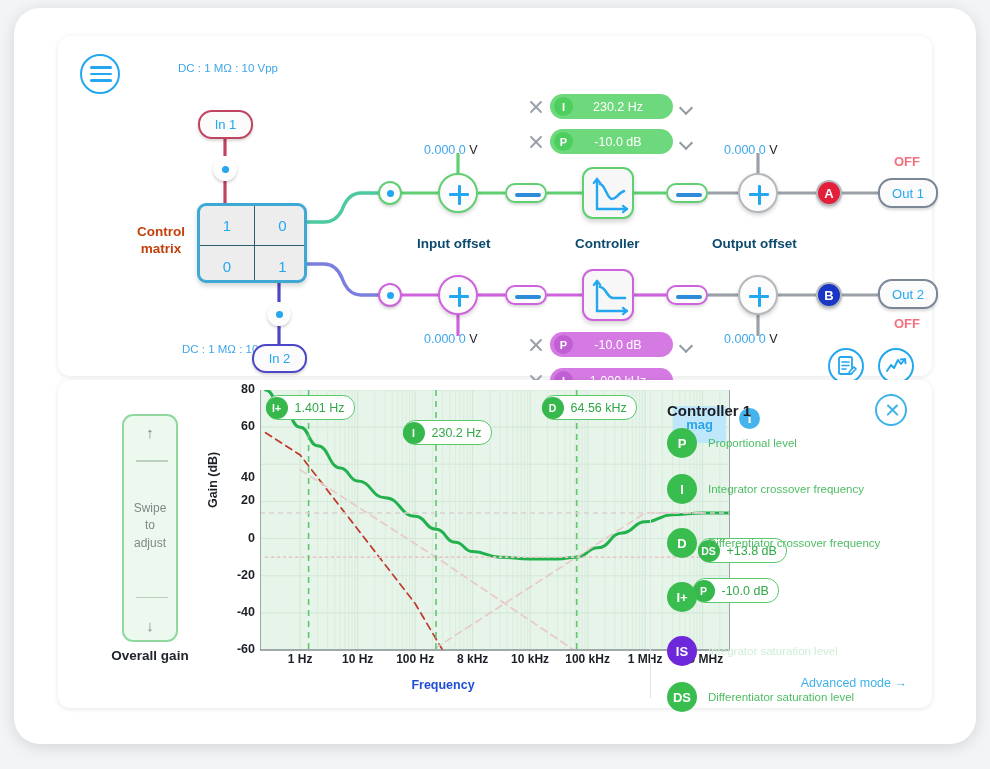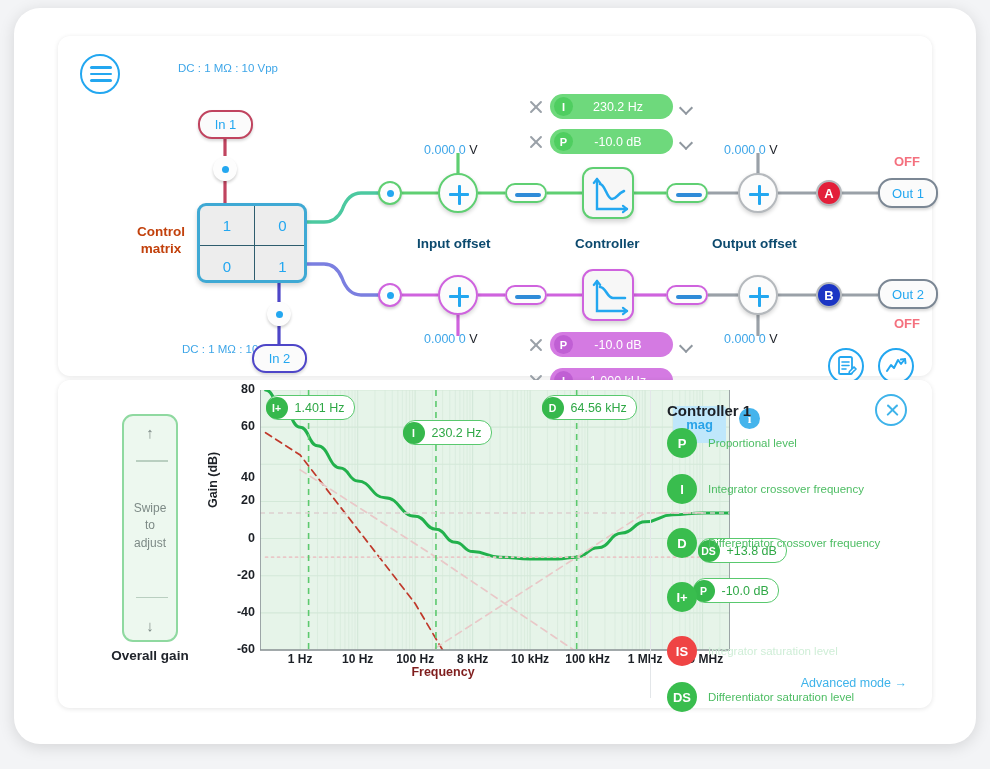--- a/index.html
+++ b/index.html
@@ -132,22 +132,22 @@
   .gs-line.a{top:44px;}
   .gs-line.b{bottom:42px;}
   .gs-text{position:absolute;left:0;top:84px;width:100%;text-align:center;font-size:12px;
     color:#7d8a86;line-height:1.45;}
   .gs-label{position:absolute;left:42px;top:268px;width:100px;text-align:center;
     font-size:13.5px;font-weight:bold;color:#20242b;}
 
   .plot-wrap{position:absolute;left:150px;top:10px;width:520px;height:300px;}
   .ylabel{position:absolute;left:-2px;top:118px;transform:rotate(-90deg);transform-origin:left top;
     font-size:12.5px;font-weight:bold;color:#1c2026;white-space:nowrap;}
-  .xlabel{position:absolute;left:0;top:275px;width:470px;text-align:center;
-    font-size:12.5px;font-weight:bold;color:#7f1d1d;}
+  .xlabel{position:absolute;left:0;top:288px;width:470px;text-align:center;
+    font-size:12.5px;font-weight:bold;color:#1d4ed8;}
   .ytick{position:absolute;right:0;font-size:12.5px;font-weight:bold;color:#1c2026;text-align:left;}
   .yticks{position:absolute;left:0;top:0;width:47px;height:280px;}
   .xticks{position:absolute;left:52px;top:262px;width:470px;height:20px;}
   .xtick{position:absolute;font-size:12px;font-weight:bold;color:#1c2026;transform:translateX(-50%);white-space:nowrap;}
 
   .magbtn{position:absolute;right:2px;top:16px;width:53px;height:37px;background:#bfe7fb;
     border-radius:3px;display:flex;align-items:center;justify-content:center;
     font-size:13px;font-weight:bold;color:#2aa3e8;}
   .infoicon{position:absolute;right:-32px;top:18px;width:21px;height:21px;border-radius:50%;
     background:#45b4ec;color:#fff;font-size:13px;font-weight:bold;
@@ -166,21 +166,21 @@
   .closebtn{position:absolute;right:16px;top:4px;width:32px;height:32px;border-radius:50%;
     border:2.2px solid #3eb3ea;box-sizing:border-box;background:#fff;}
   .closebtn:before,.closebtn:after{content:"";position:absolute;left:7.5px;top:13.3px;width:15px;height:2.4px;
     background:#3eb3ea;border-radius:2px;}
   .closebtn:before{transform:rotate(45deg);}
   .closebtn:after{transform:rotate(-45deg);}
   .lrow{position:absolute;left:16px;display:flex;align-items:center;gap:11px;width:230px;}
   .lrow .lbadge{width:30px;height:30px;border-radius:50%;background:#39bd4e;color:#fff;
     display:flex;align-items:center;justify-content:center;font-size:13px;font-weight:bold;flex:none;}
   .lrow .ltxt{font-size:11.5px;color:#4dbd63;line-height:1.25;}
-  .lrow.dim .lbadge{background:#ef4444;}
+  .lrow.dim .lbadge{background:#6d28d9;}
   .lrow.dim .ltxt{color:#cfeed7;}
   .advlink{position:absolute;right:16px;bottom:8px;font-size:12.5px;color:#3eb3ea;}
 </style>
 </head>
 <body>
 
 <div class="app-window">
 
   <div class="chain-panel">
     <div class="chain-inner">

